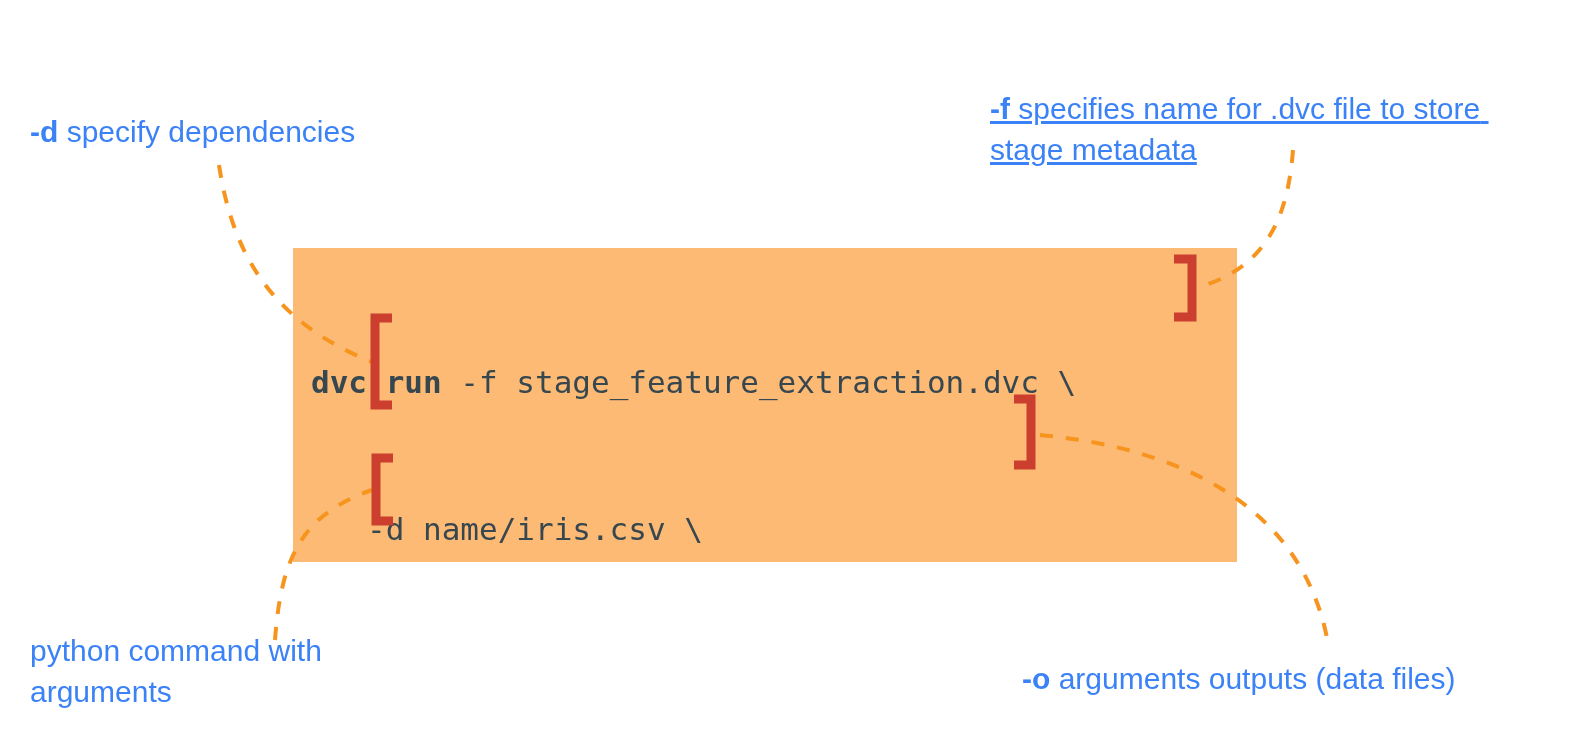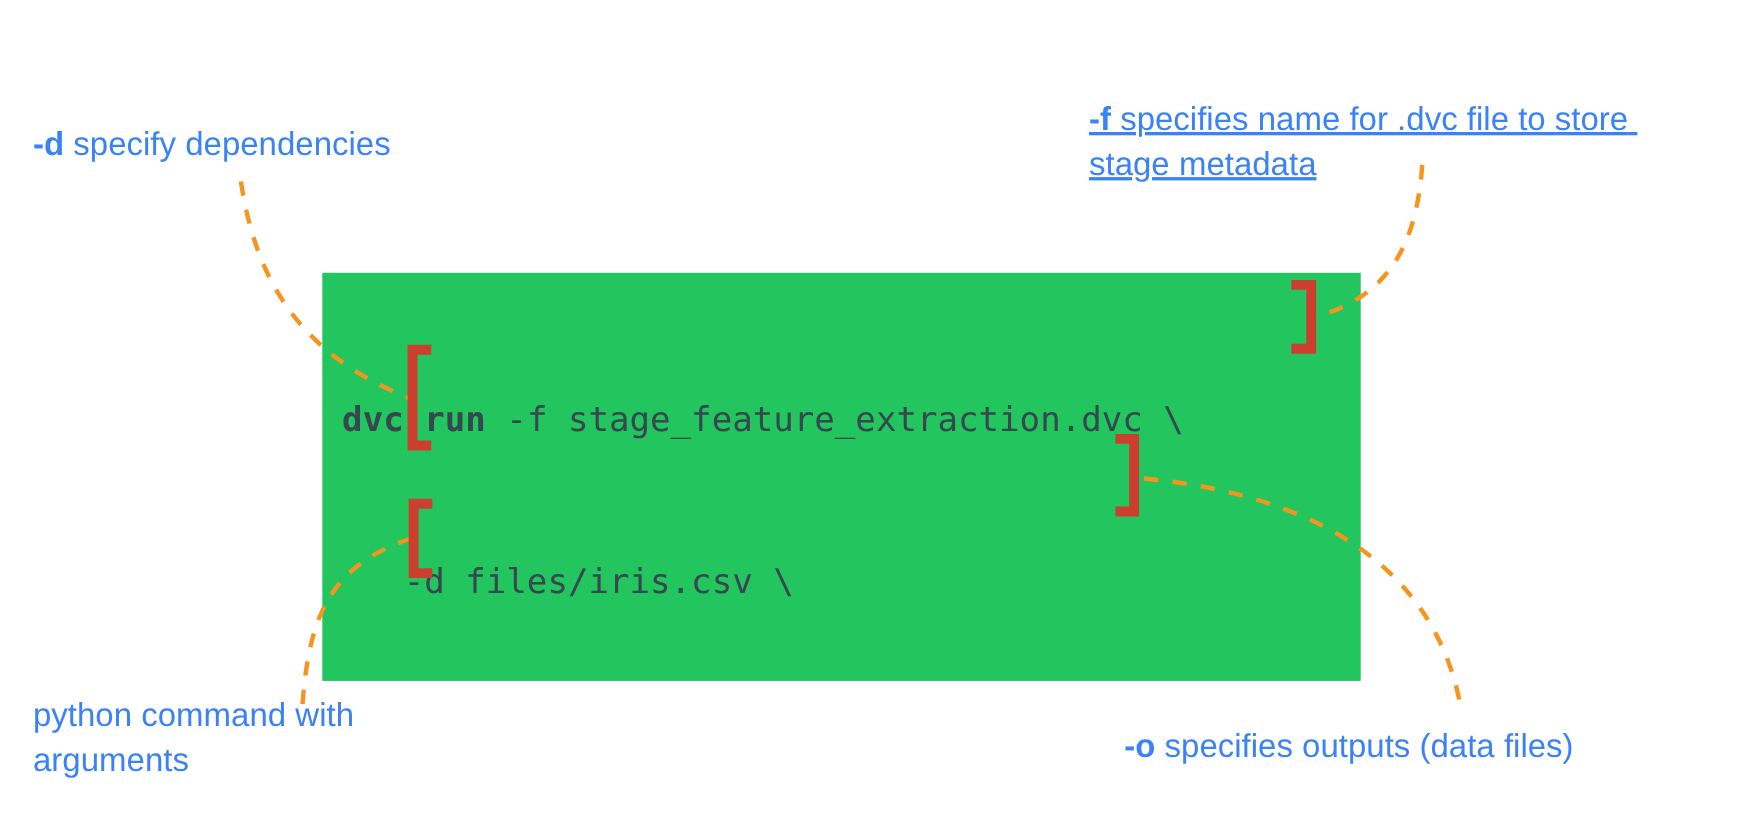--- a/index.html
+++ b/index.html
@@ -30,22 +30,22 @@
     height: 756px;
     pointer-events: none;
   }
 
   
   #code-block {
     position: absolute;
     left: 293px;
     top: 248px;
     width: 944px;
-    height: 371px;
-    background: #22c55e;
+    height: 314px;
+    background: #fdba74;
     box-sizing: border-box;
   }
   #code-lines {
     position: absolute;
     left: 18px;
     top: 12px;
     font-family: "DejaVu Sans Mono", "Liberation Mono", monospace;
     font-size: 31px;
     line-height: 49px;
     color: #37474f;
@@ -77,21 +77,21 @@
   #ann-o  { left: 1022px; top: 658px; width: 520px; }
 </style>
 </head>
 <body>
 
 <div id="stage">
 
   <div id="code-block">
     <div id="code-lines">
       <div class="code-line"><span class="code-cmd">dvc run</span><span> -f stage_feature_extraction.dvc \</span></div>
-      <div class="code-line"><span>   -d files/iris.csv \</span></div>
+      <div class="code-line"><span>   -d name/iris.csv \</span></div>
       
       
     </div>
   </div>
 
   <svg id="connectors" viewBox="0 0 1592 756">
 
     <path d="M 219,165 C 232,250 268,320 372,362" fill="none" stroke="#f7941e" stroke-width="4" stroke-dasharray="13 13" stroke-linecap="butt"></path>
 
     <path d="M 1293,150 C 1288,215 1268,268 1196,288" fill="none" stroke="#f7941e" stroke-width="4" stroke-dasharray="13 13" stroke-linecap="butt"></path>
@@ -108,15 +108,15 @@
 
     <path d="M 393,458 L 376,458 L 376,521 L 393,521" fill="none" stroke="#cc3f2e" stroke-width="9" stroke-linejoin="miter" stroke-linecap="butt"></path>
   </svg>
 
   <div class="annotation" id="ann-d"><b>-d</b><span> specify dependencies</span></div>
 
   <div class="annotation" id="ann-f"><b>-f</b><span> specifies name for .dvc file to store stage metadata</span></div>
 
   <div class="annotation" id="ann-py"><span>python command with arguments</span></div>
 
-  <div class="annotation" id="ann-o"><b>-o</b><span> specifies outputs (data files)</span></div>
+  <div class="annotation" id="ann-o"><b>-o</b><span> arguments outputs (data files)</span></div>
 
 </div>
 
 </body></html>

